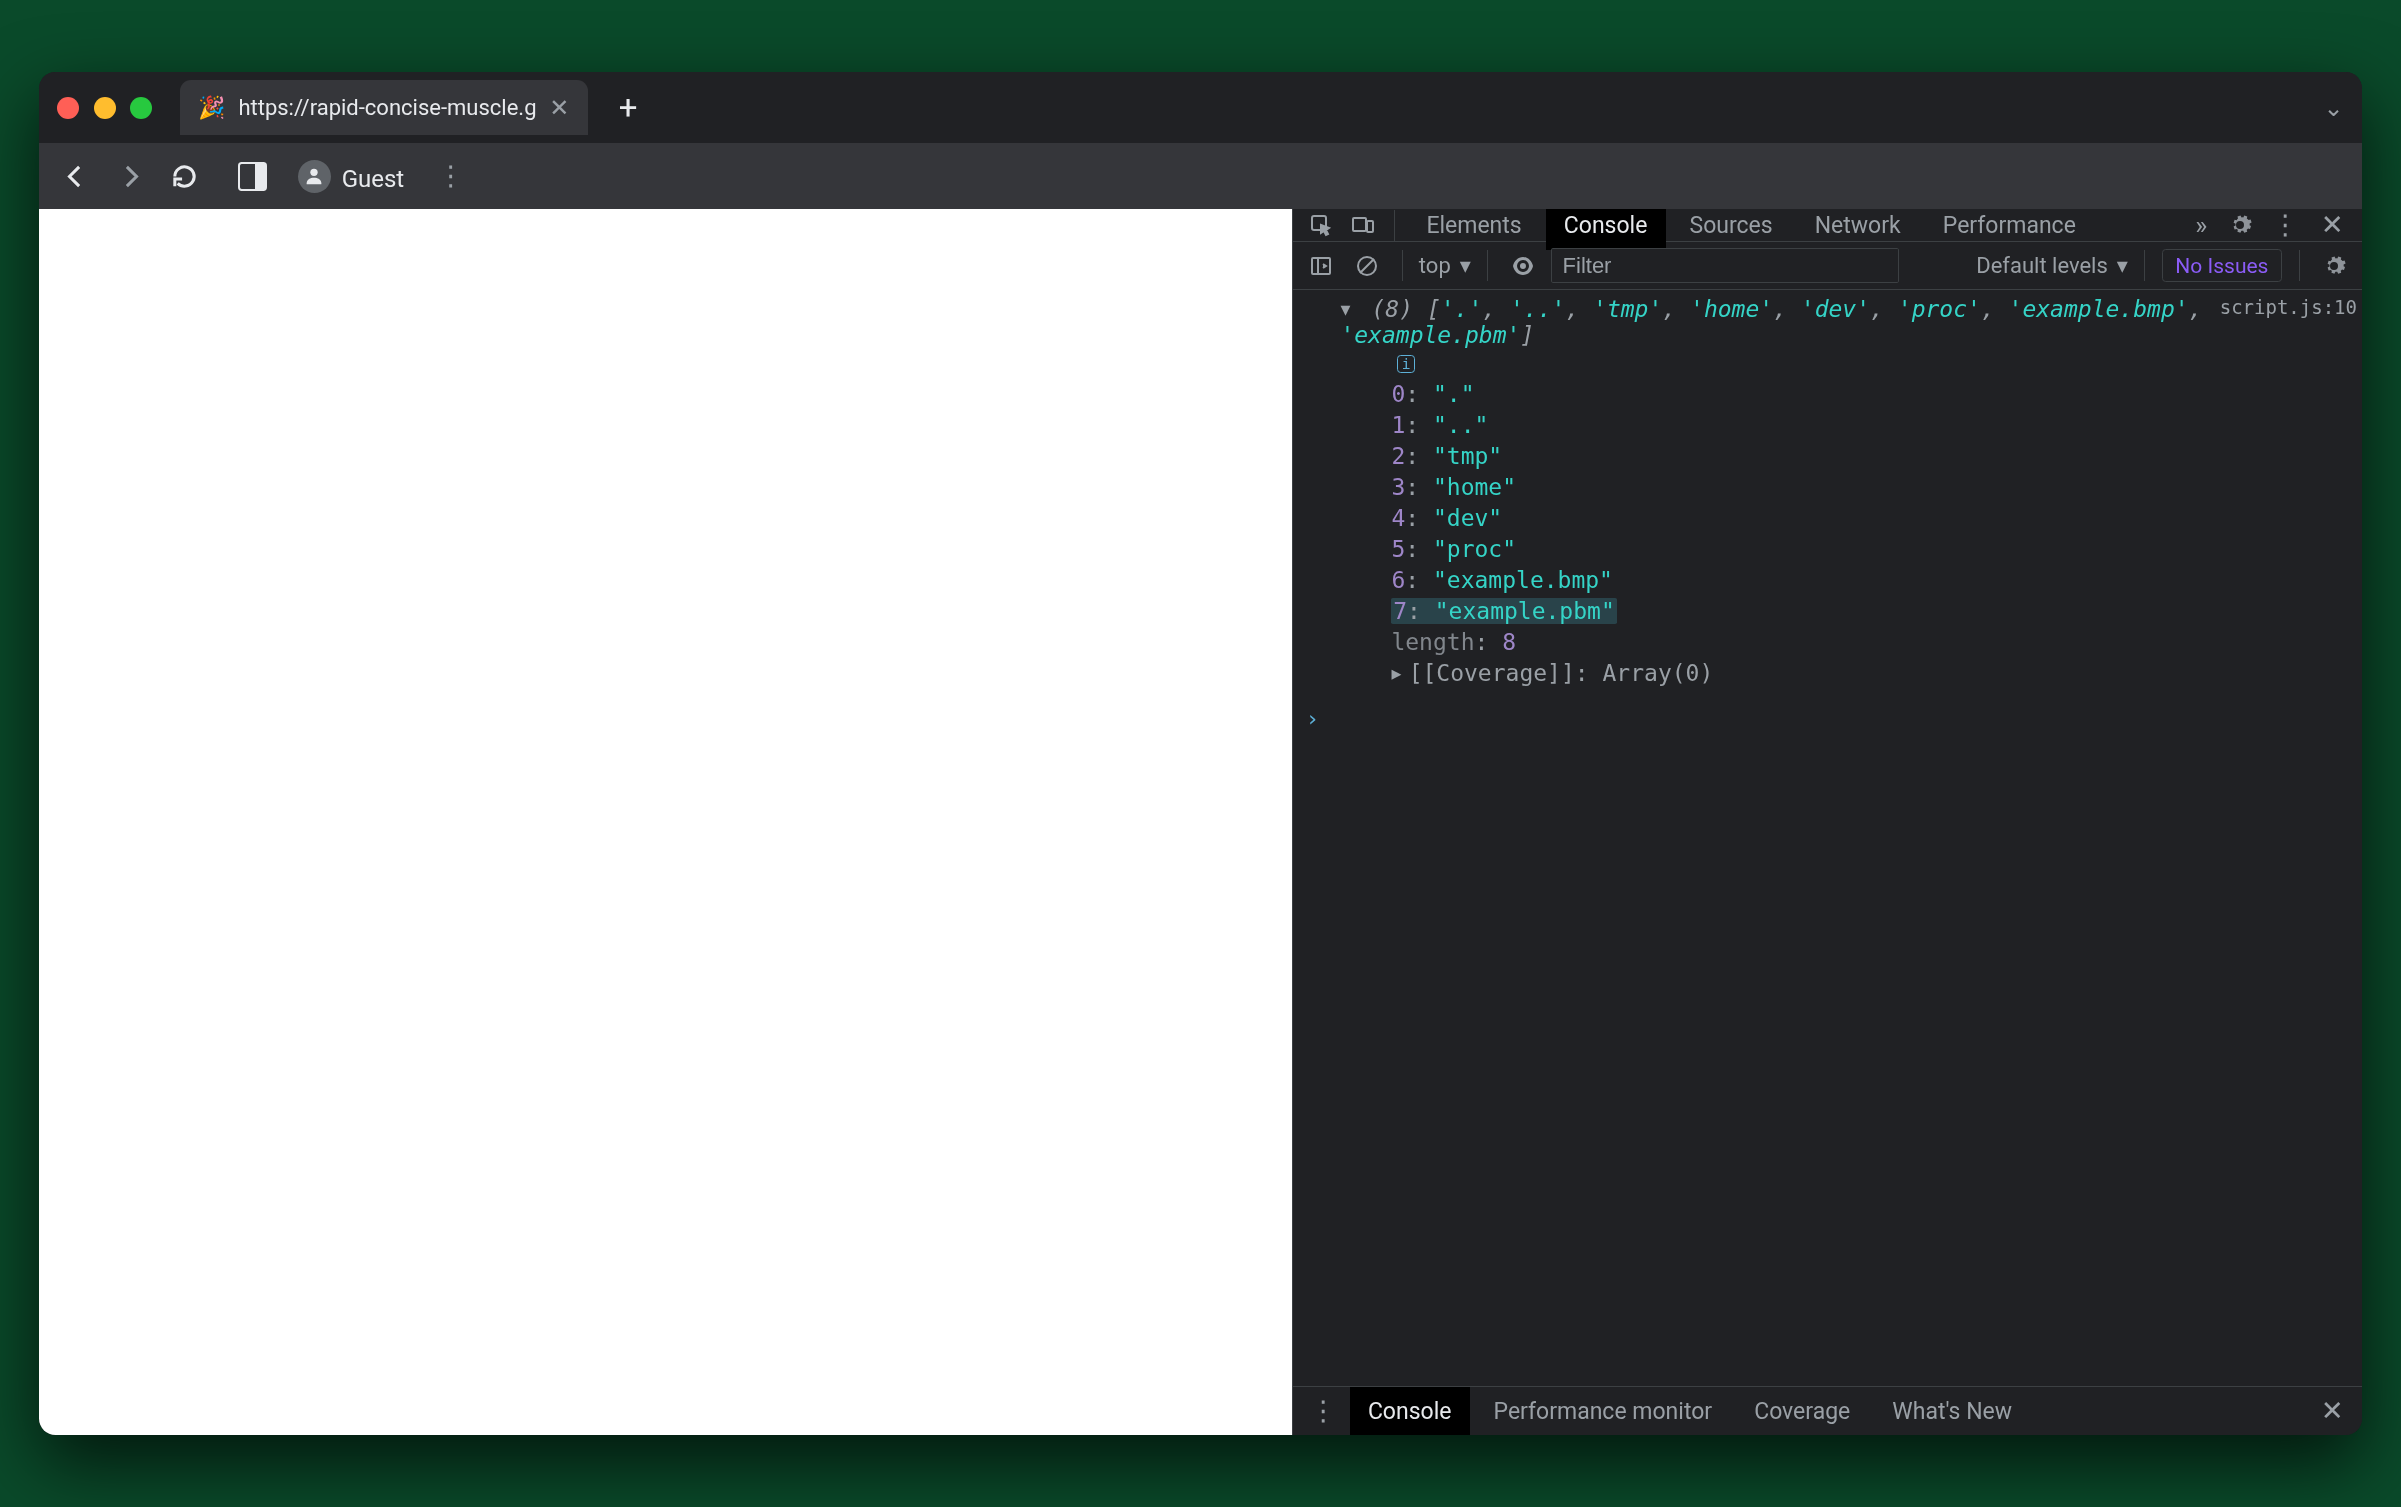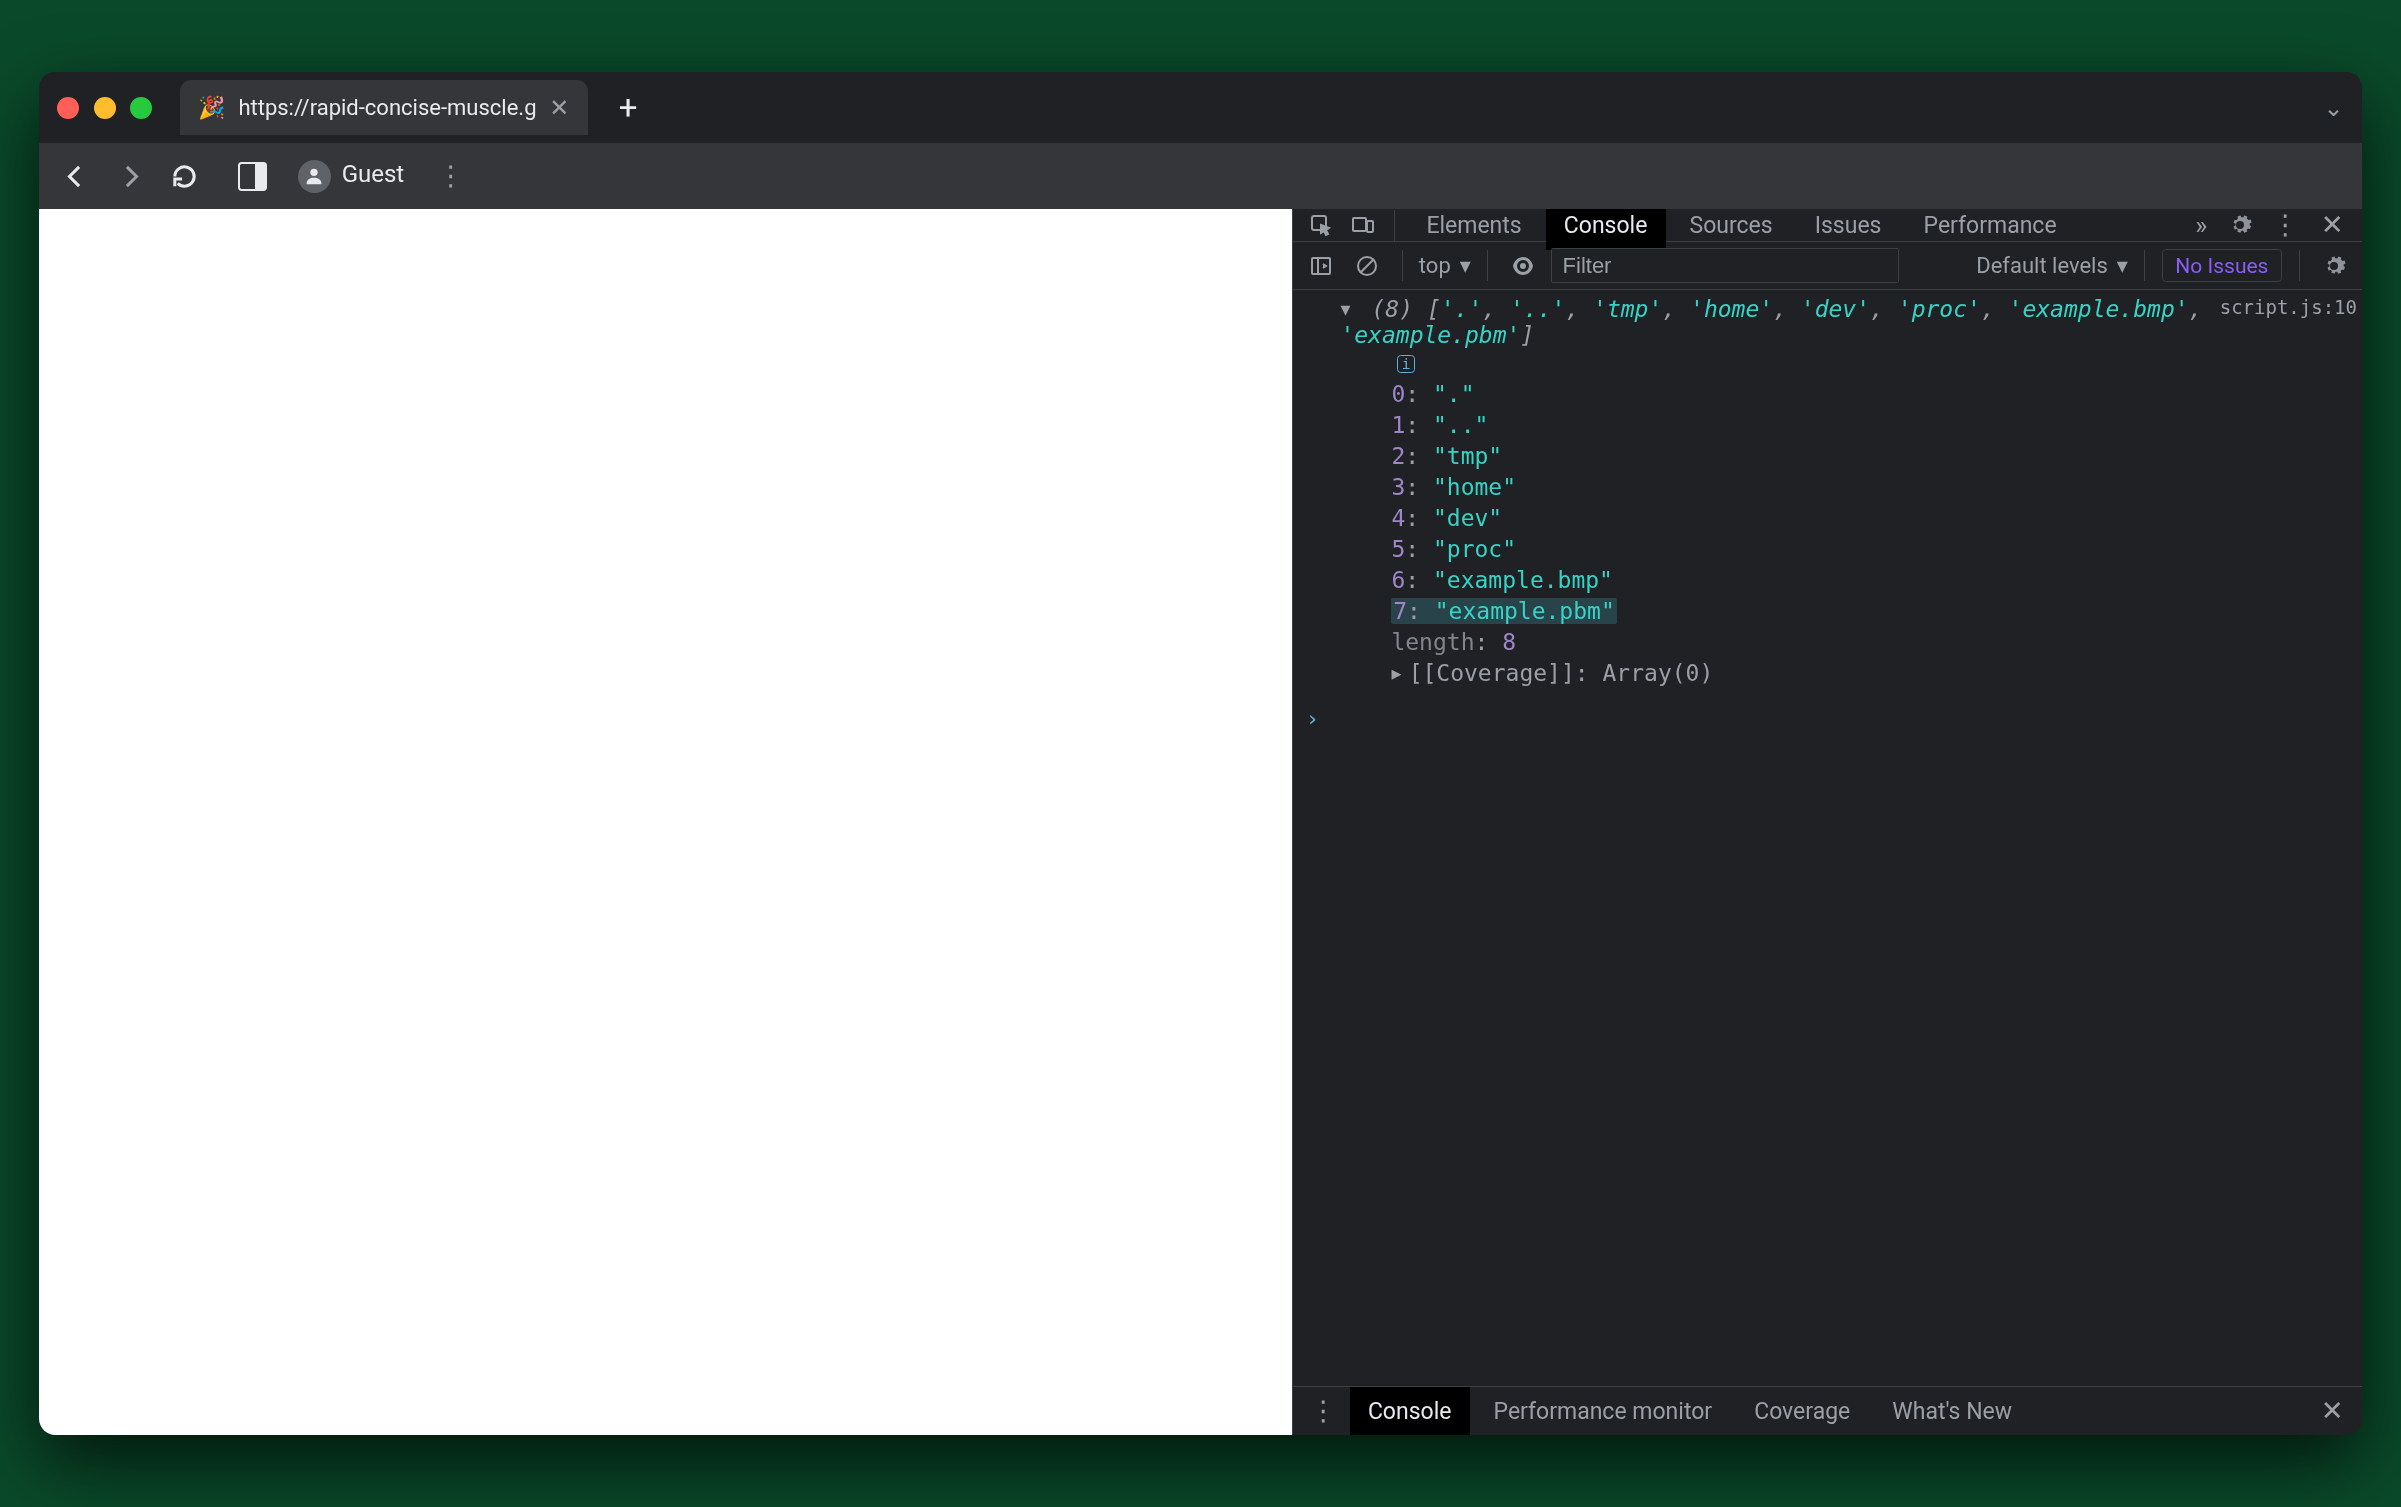--- a/index.html
+++ b/index.html
@@ -85,21 +85,21 @@
   padding: 0 22px;
   gap: 12.8px;
   color: #e8eaed;
   font-size: 25.6px;
 }
 .lock { color: #9aa0a6; font-size: 20px; }
 .addr-right { display: flex; align-items: center; gap: 16.5px; margin-left: 12.8px;}
 .panel-icon { width: 29px; height:29px; border:2.7px solid #e8eaed; border-radius:3.7px; position:relative;}
 .panel-icon::after{ content:""; position:absolute; right:0; top:0; bottom:0; width:40%; background:#e8eaed;}
 .guest-pill {
-  display: flex; align-items: flex-start; gap: 11px;
+  display: flex; align-items: flex-end; gap: 11px;
   color: #e8eaed; font-size: 24px; padding: 3.7px 9.1px; border-radius: 20px;
 }
 .avatar { width: 33px; height:33px; border-radius:50%; background:#5f6368; display:flex; align-items:center; justify-content:center;}
 .avatar svg{width:22px;height:22px;fill:#e8eaed;}
 .kebab { color:#9aa0a6; font-size:27.4px; cursor:pointer; padding:0 7.3px;}
 .content {
   flex: 1;
   display: flex;
   overflow: hidden;
 }
@@ -272,21 +272,21 @@
         <div class="dt-iconbtn">
           <svg viewBox="0 0 24 24" fill="none" stroke="currentColor" stroke-width="2">
               <rect x="2" y="5" width="13" height="13" rx="1"></rect>
               <rect x="16" y="8" width="6" height="11" rx="1"></rect>
             </svg>
         </div>
         <div class="dt-divider"></div>
         <div class="dt-tab">Elements</div>
         <div class="dt-tab active">Console</div>
         <div class="dt-tab">Sources</div>
-        <div class="dt-tab">Issues</div>
+        <div class="dt-tab">Network</div>
         <div class="dt-tab">Performance</div>
         <div class="dt-tabs-right">
           <span class="dt-more">»</span>
           <div class="dt-iconbtn">
             <svg viewBox="0 0 24 24" fill="currentColor">
                 <path d="M12 8a4 4 0 100 8 4 4 0 000-8zm9 4l2 1-1 3-2-.5a8 8 0 01-1.3 1.3l.5 2-3 1-1-2a8 8 0 01-1.8 0l-1 2-3-1 .5-2A8 8 0 018.6 16L6.6 16.5l-1-3 2-1a8 8 0 010-1.8l-2-1 1-3 2 .5A8 8 0 0110 5.4l-.5-2 3-1 1 2a8 8 0 011.8 0l1-2 3 1-.5 2A8 8 0 0120.6 7l2-.5 1 3-2 1a8 8 0 010 1.8z" opacity="0.9"></path>
               </svg>
           </div>
           <span class="kebab">⋮</span>
           <span class="dt-close">✕</span>

